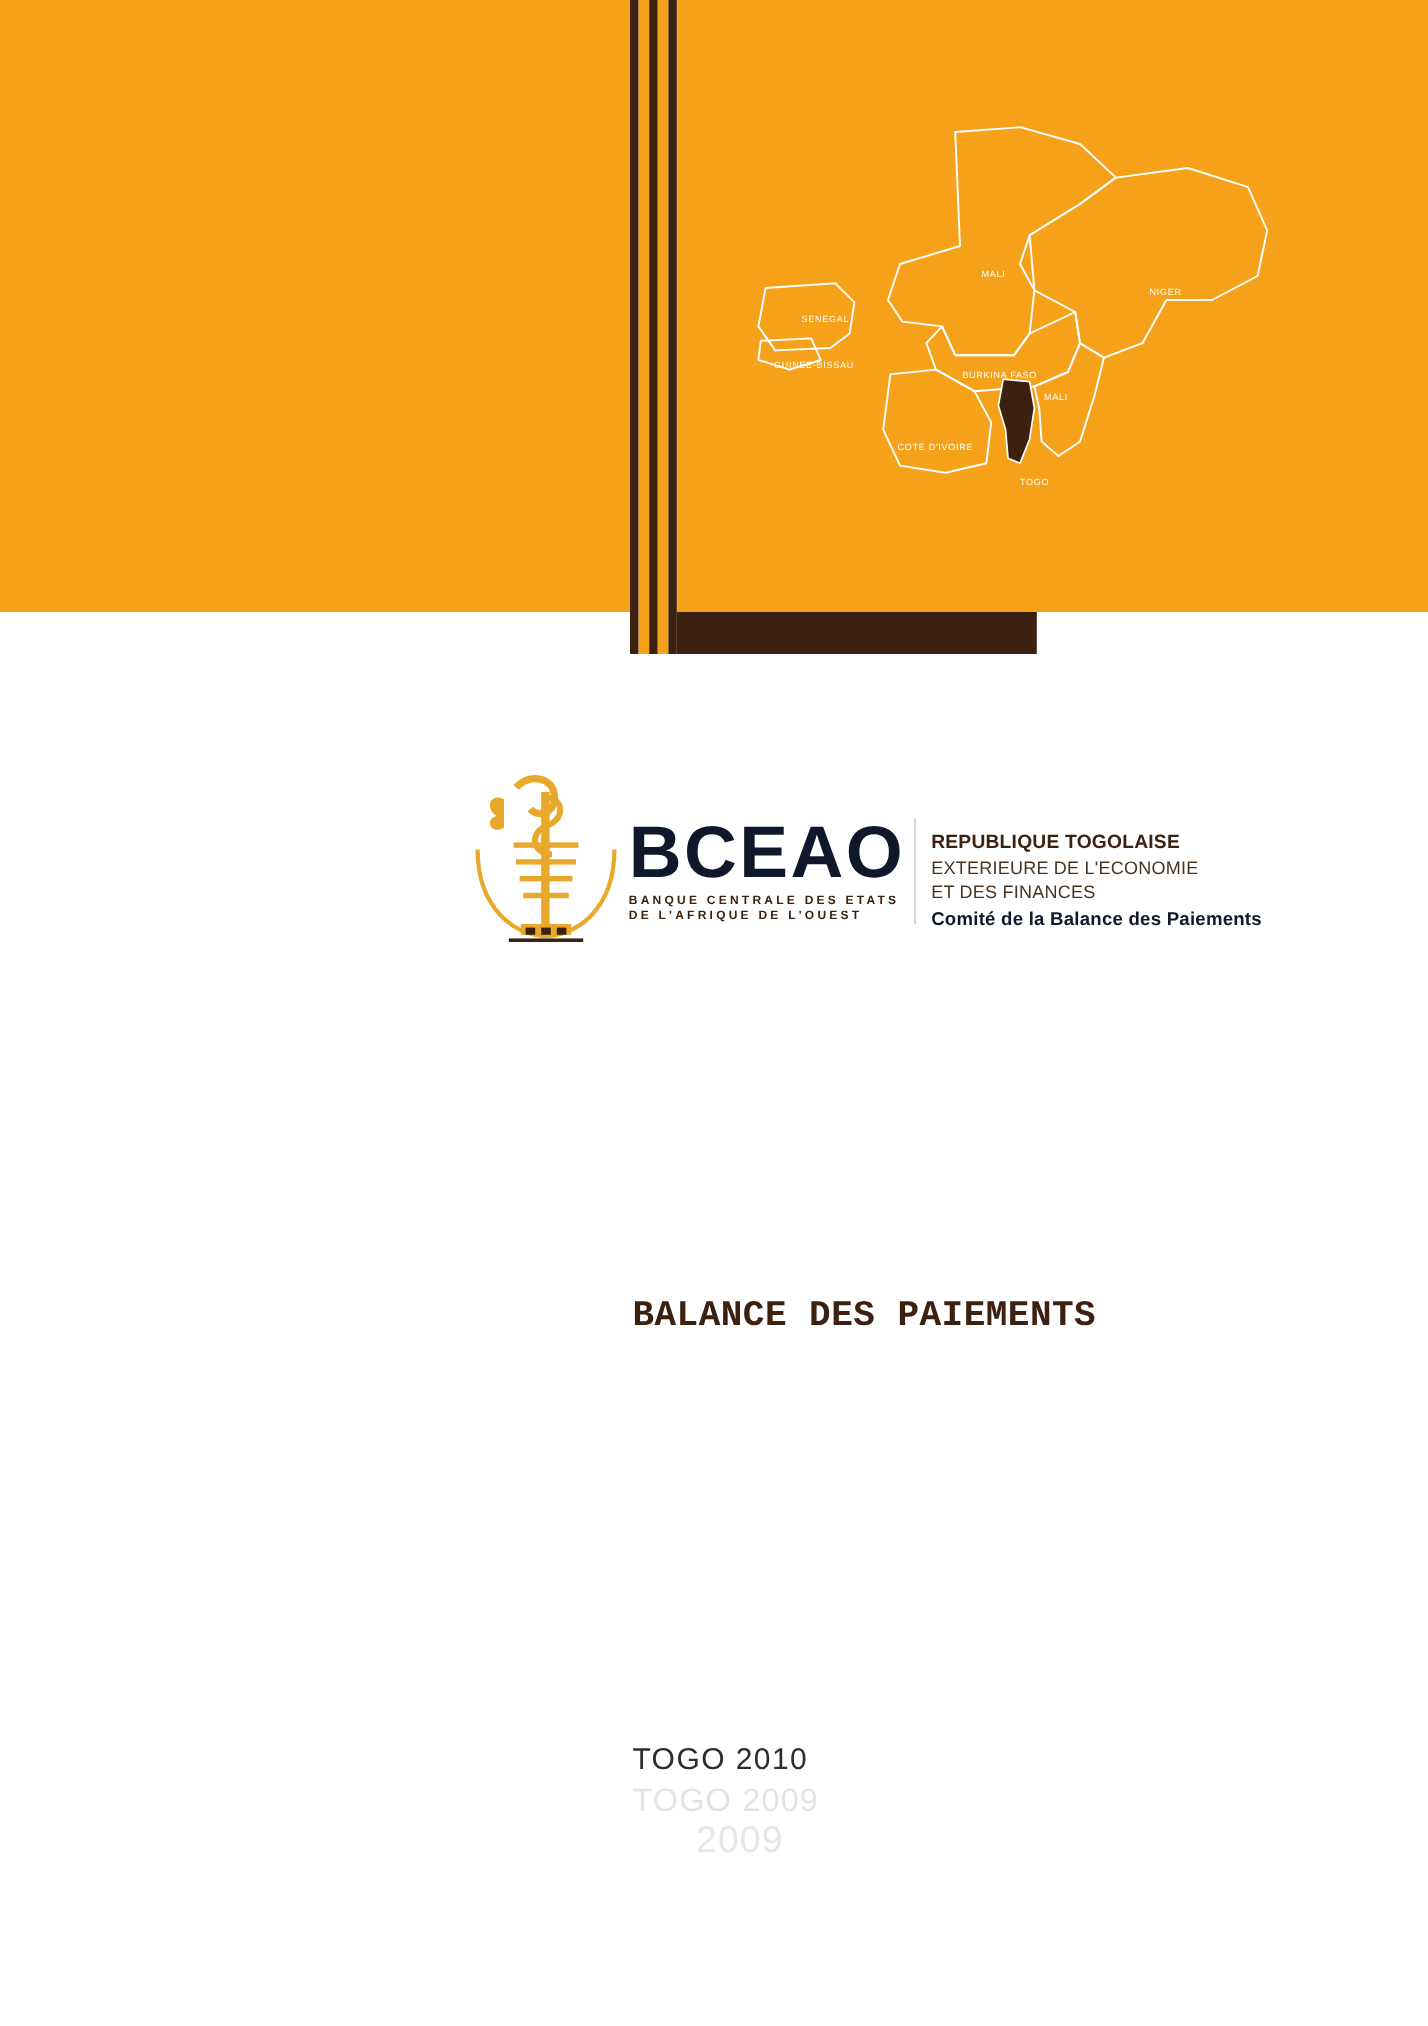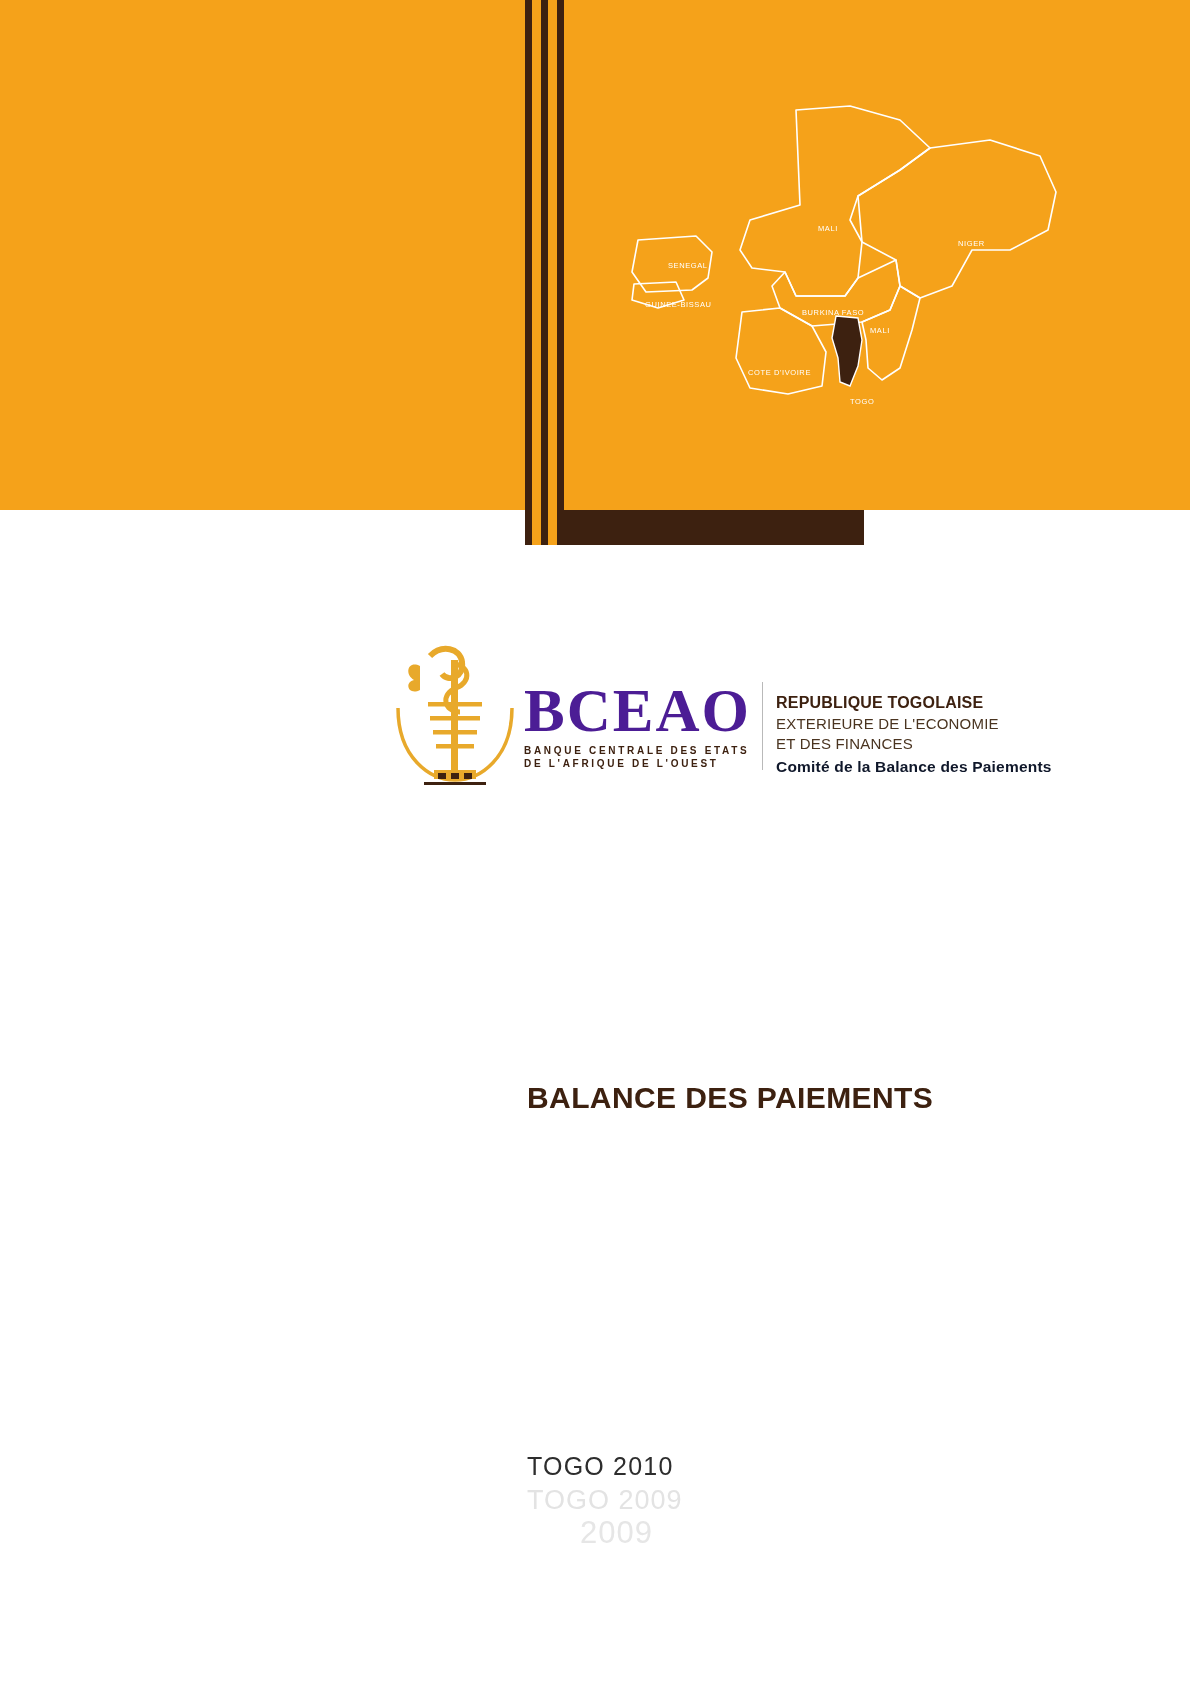--- a/index.html
+++ b/index.html
@@ -102,24 +102,24 @@
     left: 0; top: 10px;
     width: 130px;
     height: 160px;
   }
   .bceao-word {
     position: absolute;
     left: 134px;
     top: 60px;
   }
   .bceao-word .big {
-    font-family: Liberation Serif, serif;
+    font-family: Liberation Sans, sans-serif;
     font-size: 61px;
     font-weight: bold;
-    color: #4c1d95;
+    color: #0f172a;
     letter-spacing: 2px;
     line-height: 1;
   }
   .bceao-word .sub1, .bceao-word .sub2 {
     font-family: "Liberation Sans", sans-serif;
     font-size: 10px;
     font-weight: bold;
     color: #3d2110;
     letter-spacing: 2.7px;
     margin-top: 4px;
@@ -164,20 +164,21 @@
   .doc-title {
     position: absolute;
     left: 527px;
     top: 1075px;
     width: 600px;
     color: #3d2110;
     font-size: 30px;
     font-weight: bold;
     letter-spacing: 0.4px;
     line-height: 1.5;
+    font-family: Liberation Mono, monospace;
   }
   .doc-title .line { display: block; }
 
   
   .country-year {
     position: absolute;
     left: 527px;
     top: 1452px;
     font-size: 25px;
     color: #2d2d2d;

